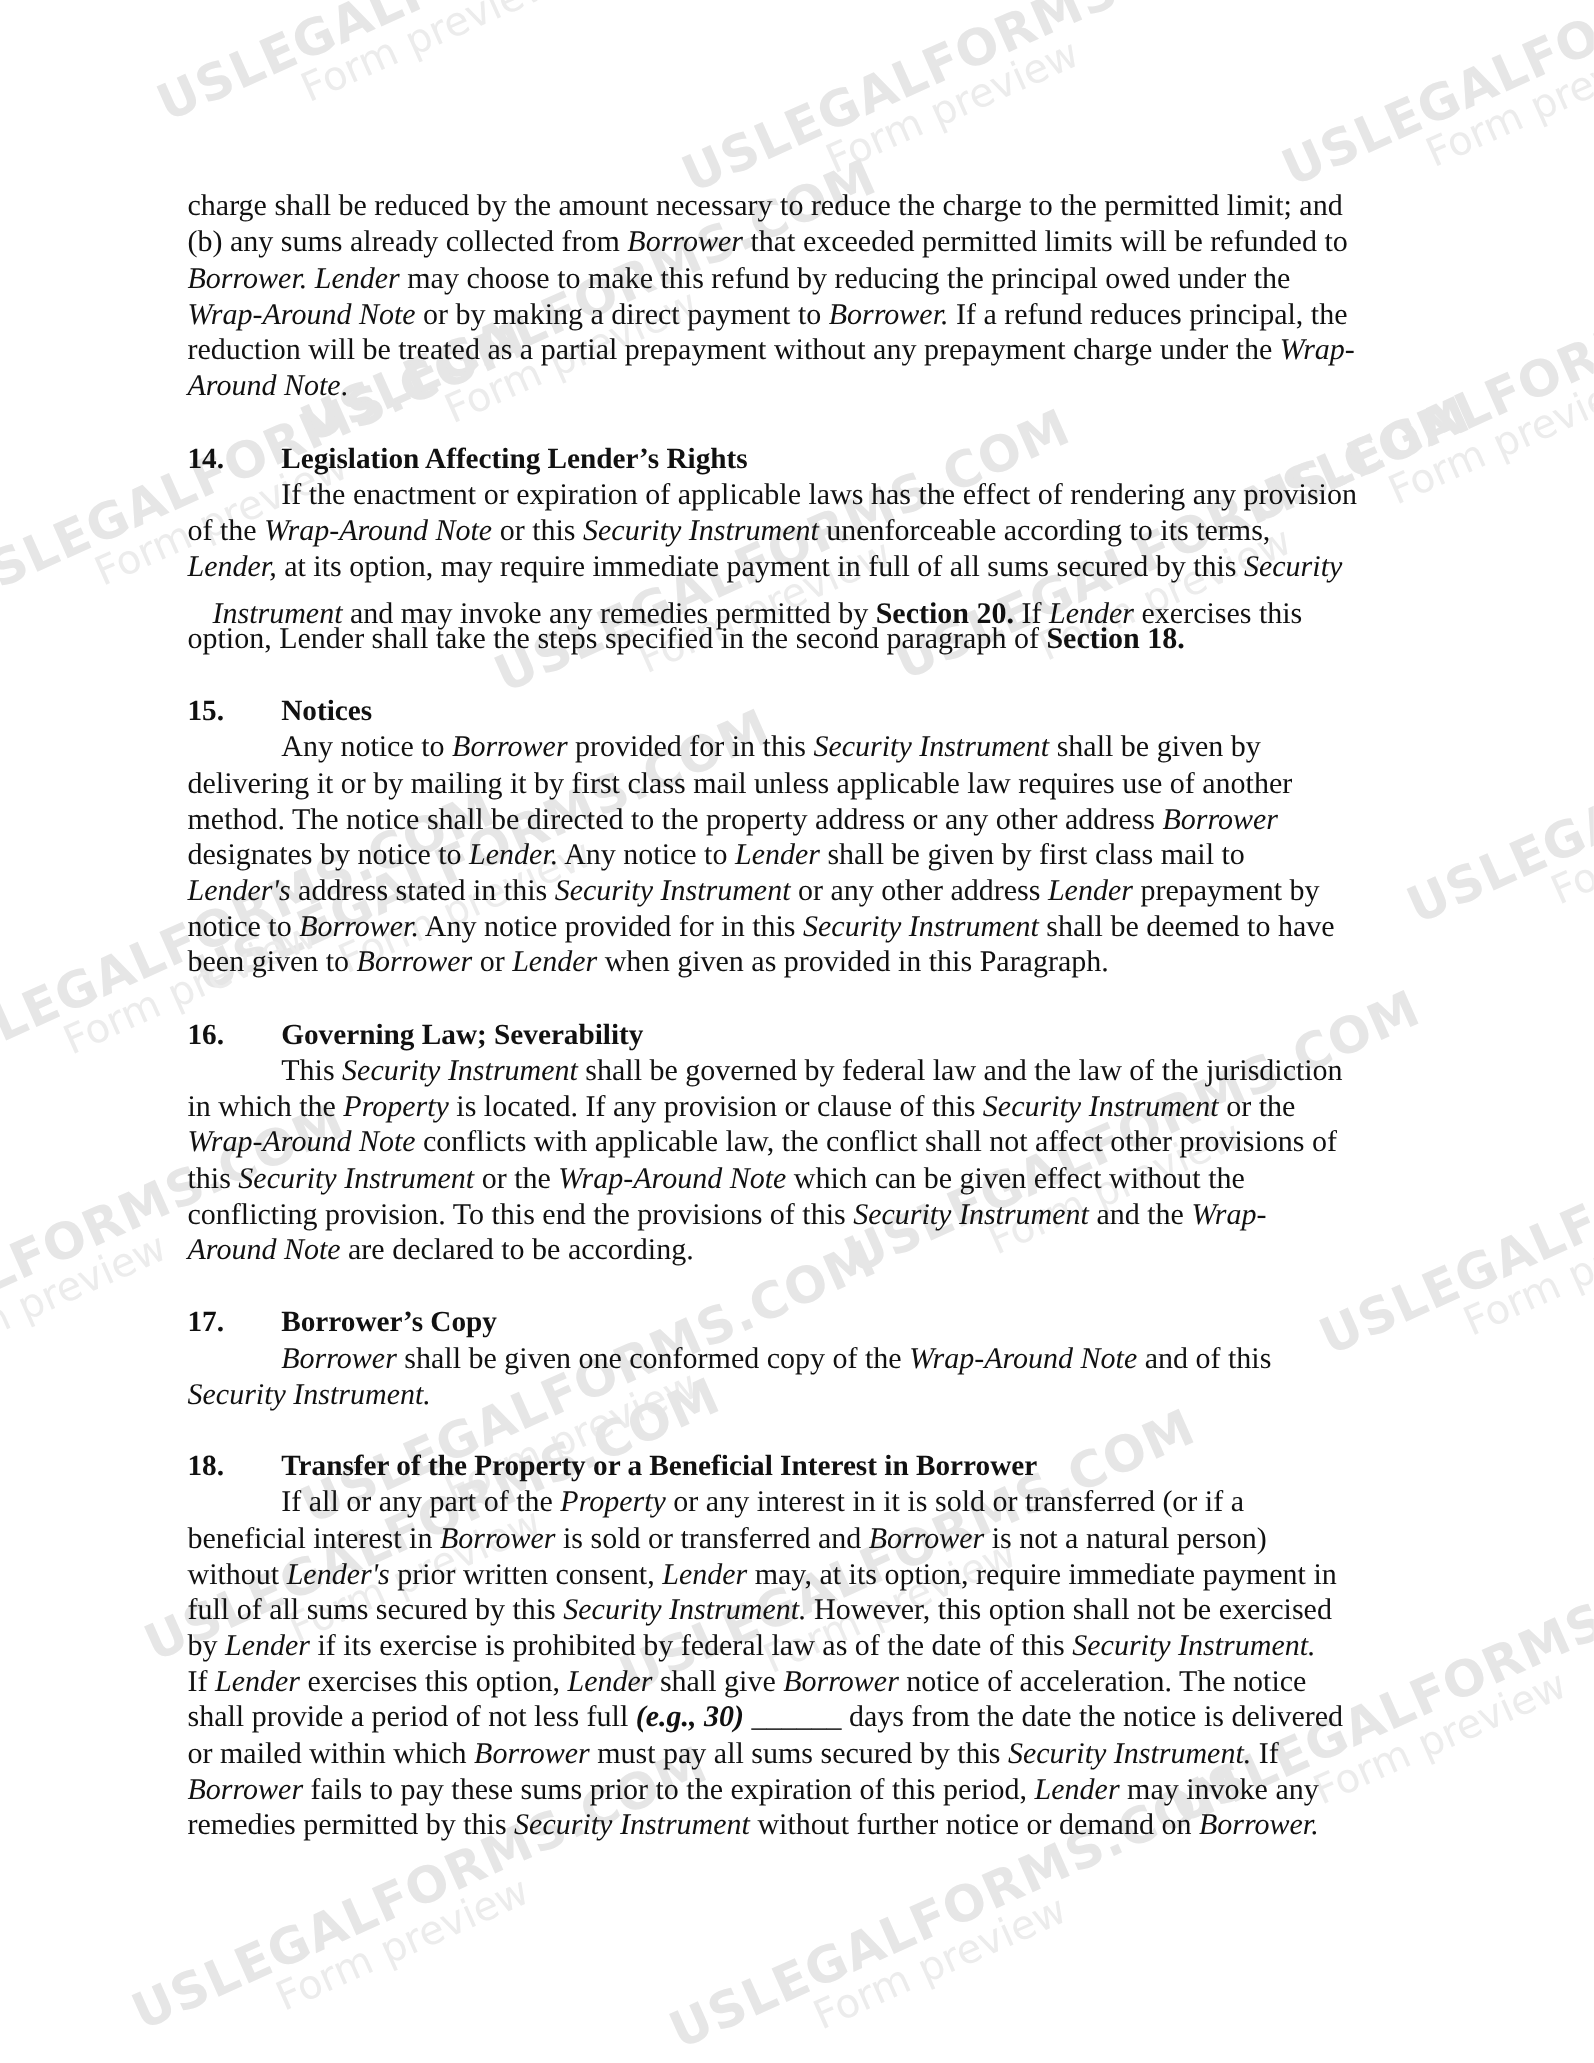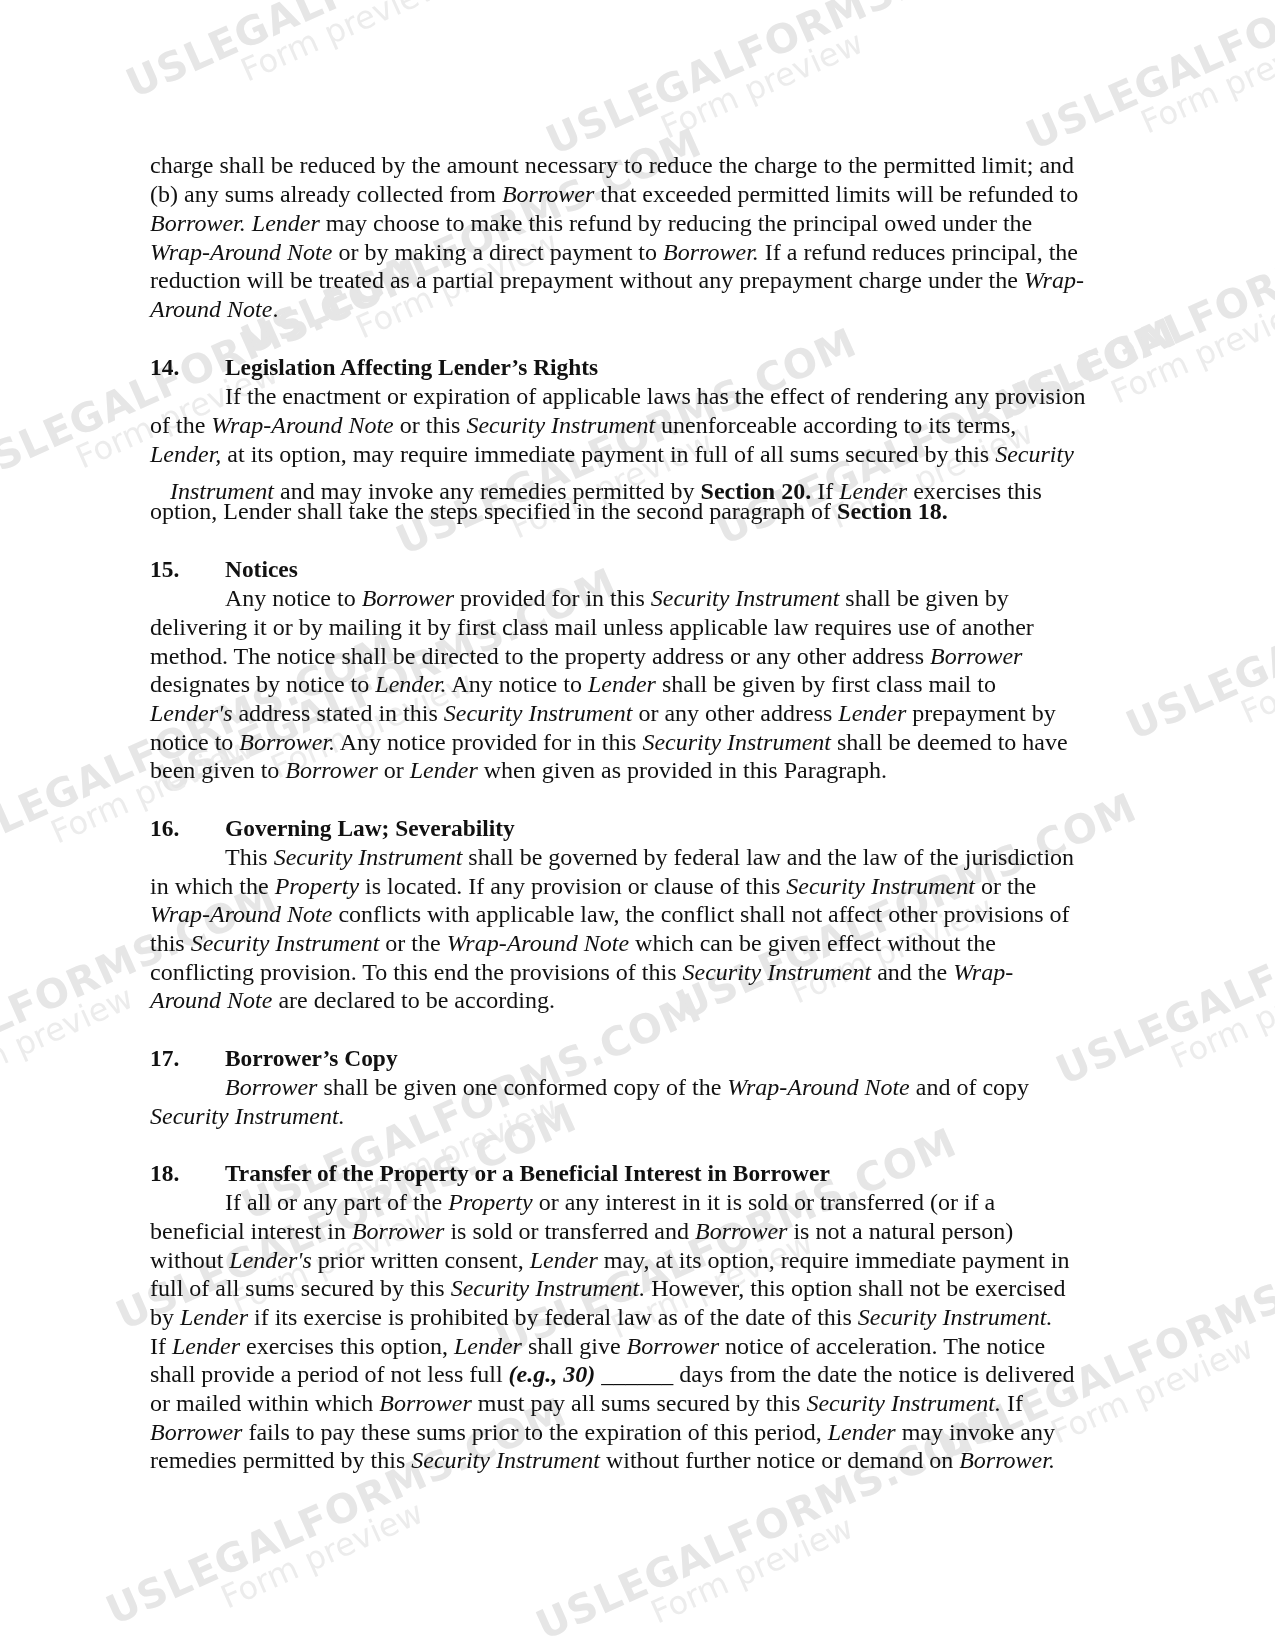--- a/index.html
+++ b/index.html
@@ -148,21 +148,21 @@
         <div class="line" style="top: 900px;"><span class="i">Wrap-Around Note</span><span> conflicts with applicable law, the conflict shall not affect other provisions of</span></div>
         <div class="line" style="top: 929px;"><span>this </span><span class="i">Security Instrument</span><span> or the </span><span class="i">Wrap-Around Note</span><span> which can be given effect without the</span></div>
         <div class="line" style="top: 958px;"><span>conflicting provision. To this end the provisions of this </span><span class="i">Security Instrument</span><span> and the </span><span class="i">Wrap-</span></div>
         <div class="line" style="top: 986px;"><span class="i">Around Note</span><span> are declared to be according.</span></div>
       </div>
       <div>
         <div class="heading" style="top: 1044px;">
           <span class="num">17.</span>
           <span class="title">Borrower’s Copy</span>
         </div>
-        <div class="line indent" style="top: 1073px;"><span class="i">Borrower</span><span> shall be given one conformed copy of the </span><span class="i">Wrap-Around Note</span><span> and of copy</span></div>
+        <div class="line indent" style="top: 1073px;"><span class="i">Borrower</span><span> shall be given one conformed copy of the </span><span class="i">Wrap-Around Note</span><span> and of this</span></div>
         <div class="line" style="top: 1102px;"><span class="i">Security Instrument.</span></div>
       </div>
       <div>
         <div class="heading" style="top: 1159px;">
           <span class="num">18.</span>
           <span class="title">Transfer of the Property or a Beneficial Interest in Borrower</span>
         </div>
         <div class="line indent" style="top: 1188px;"><span>If all or any part of the </span><span class="i">Property</span><span> or any interest in it is sold or transferred (or if a</span></div>
         <div class="line" style="top: 1217px;"><span>beneficial interest in </span><span class="i">Borrower</span><span> is sold or transferred and </span><span class="i">Borrower</span><span> is not a natural person)</span></div>
         <div class="line" style="top: 1246px;"><span>without </span><span class="i">Lender's</span><span> prior written consent, </span><span class="i">Lender</span><span> may, at its option, require immediate payment in</span></div>

